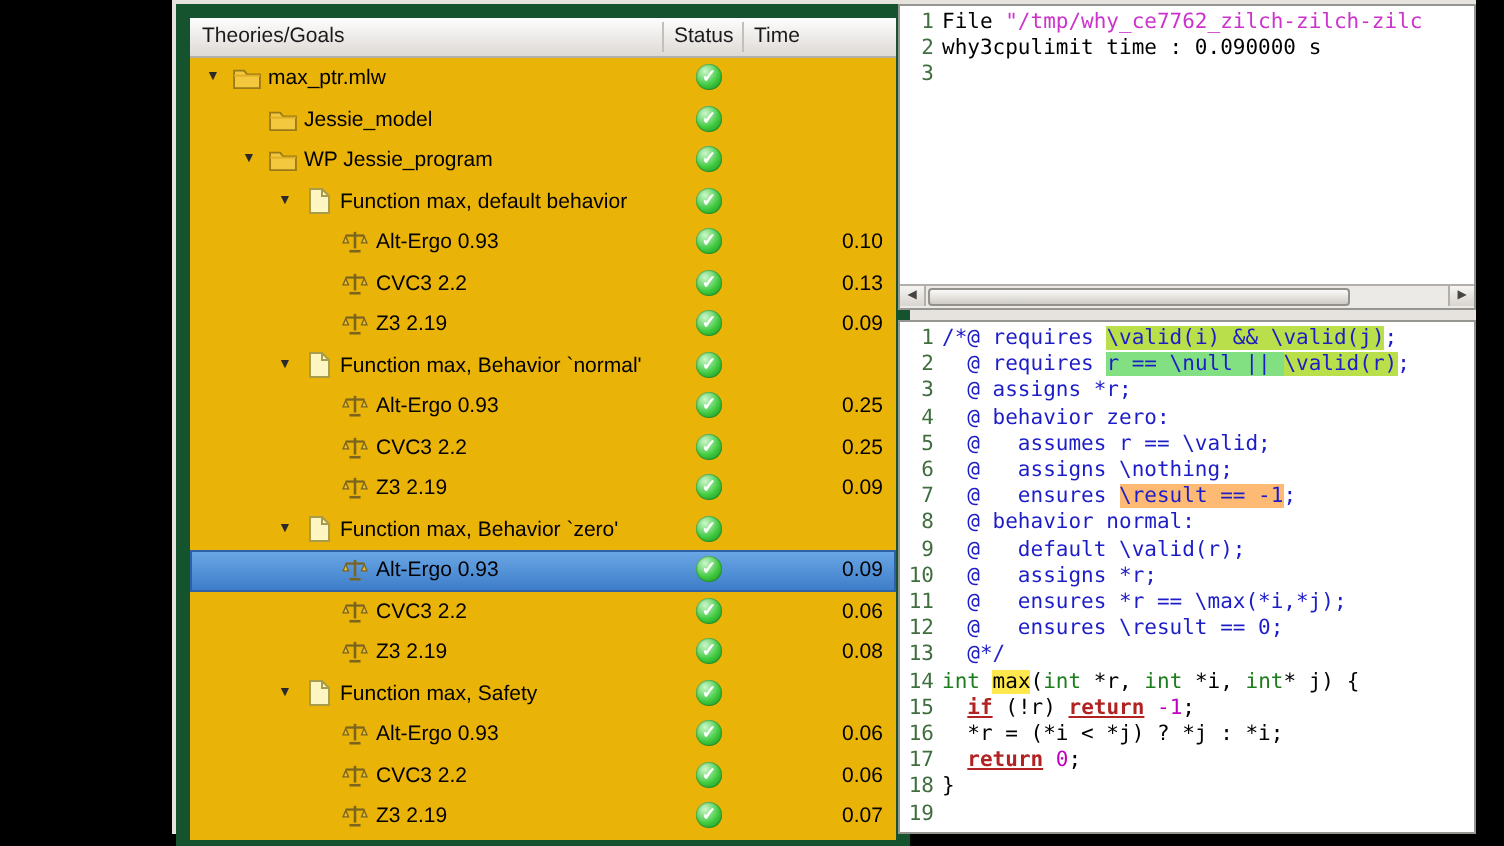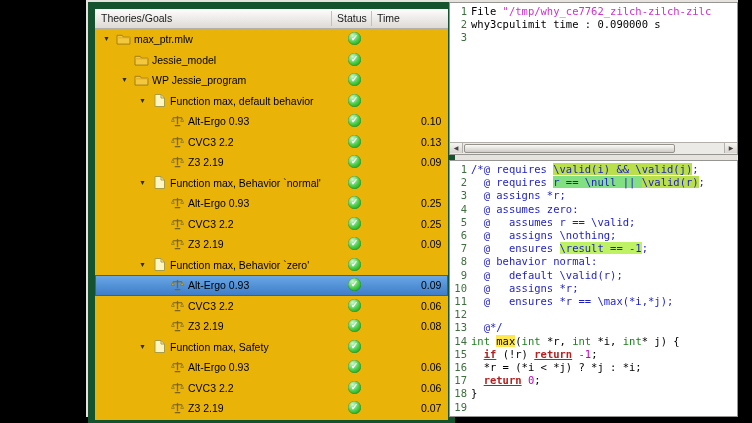--- a/index.html
+++ b/index.html
@@ -39,21 +39,21 @@
   .gutter{flex:none;width:17px;text-align:right;padding-right:4px;color:#3f6f3f;}
   .code-text span{white-space:pre;}
   .plain{color:#000;}
   .ann{color:#1d1dc8;}
   .kwt{color:#1c7d1c;font-weight:normal;}
   .kwc{color:#b22222;font-weight:bold;text-decoration:underline;}
   .num{color:#c000c0;}
   .str{color:#cc33cc;}
   .hl-yg{background:#b9e04a;}
   .hl-g{background:#82df82;}
-  .hl-o{background:#bef264;}
+  .hl-o{background:#fdba74;}
   .hl-y{background:#ffe84d;}
 
   
   .h-scrollbar{position:absolute;left:0;right:0;bottom:0;height:11px;background:#eceae6;
     border-top:1px solid #b3b0ab;display:flex;}
   .sb-btn{flex:none;width:12px;height:10px;font-size:6px;line-height:10px;text-align:center;color:#444;
     background:linear-gradient(#f6f4f1,#d8d5d0);}
   .sb-btn.left{border-right:1px solid #b3b0ab;}
   .sb-btn.right{border-left:1px solid #b3b0ab;}
   .sb-track{flex:1;position:relative;}
@@ -380,29 +380,29 @@
     </div>
   </div>
 
   <div class="h-splitter"></div>
 
   <div class="bottom-panel">
     <div class="code-area">
         <div class="code-line"><span class="gutter">1</span><span class="code-text"><span class="ann">/*@ requires </span><span class="ann hl-yg">\valid(i) &amp;&amp; \valid(j)</span><span class="ann">;</span></span></div>
         <div class="code-line"><span class="gutter">2</span><span class="code-text"><span class="ann">  @ requires </span><span class="ann hl-g">r == \null || </span><span class="ann hl-yg">\valid(r)</span><span class="ann">;</span></span></div>
         <div class="code-line"><span class="gutter">3</span><span class="code-text"><span class="ann">  @ assigns *r;</span></span></div>
-        <div class="code-line"><span class="gutter">4</span><span class="code-text"><span class="ann">  @ assumes zero:</span></span></div>
+        <div class="code-line"><span class="gutter">4</span><span class="code-text"><span class="ann">  @ behavior zero:</span></span></div>
         <div class="code-line"><span class="gutter">5</span><span class="code-text"><span class="ann">  @   assumes r == \valid;</span></span></div>
         <div class="code-line"><span class="gutter">6</span><span class="code-text"><span class="ann">  @   assigns \nothing;</span></span></div>
         <div class="code-line"><span class="gutter">7</span><span class="code-text"><span class="ann">  @   ensures </span><span class="ann hl-o">\result == -1</span><span class="ann">;</span></span></div>
         <div class="code-line"><span class="gutter">8</span><span class="code-text"><span class="ann">  @ behavior normal:</span></span></div>
         <div class="code-line"><span class="gutter">9</span><span class="code-text"><span class="ann">  @   default \valid(r);</span></span></div>
         <div class="code-line"><span class="gutter">10</span><span class="code-text"><span class="ann">  @   assigns *r;</span></span></div>
         <div class="code-line"><span class="gutter">11</span><span class="code-text"><span class="ann">  @   ensures *r == \max(*i,*j);</span></span></div>
-        <div class="code-line"><span class="gutter">12</span></div>
+        <div class="code-line"><span class="gutter">12</span><span class="code-text"><span class="ann">  @   ensures \result == 0;</span></span></div>
         <div class="code-line"><span class="gutter">13</span><span class="code-text"><span class="ann">  @*/</span></span></div>
         <div class="code-line"><span class="gutter">14</span><span class="code-text"><span class="kwt">int</span><span class="plain"> </span><span class="plain hl-y">max</span><span class="plain">(</span><span class="kwt">int</span><span class="plain"> *r, </span><span class="kwt">int</span><span class="plain"> *i, </span><span class="kwt">int</span><span class="plain">* j) {</span></span></div>
         <div class="code-line"><span class="gutter">15</span><span class="code-text"><span class="plain">  </span><span class="kwc">if</span><span class="plain"> (!r) </span><span class="kwc">return</span><span class="plain"> </span><span class="num">-1</span><span class="plain">;</span></span></div>
         <div class="code-line"><span class="gutter">16</span><span class="code-text"><span class="plain">  *r = (*i &lt; *j) ? *j : *i;</span></span></div>
         <div class="code-line"><span class="gutter">17</span><span class="code-text"><span class="plain">  </span><span class="kwc">return</span><span class="plain"> </span><span class="num">0</span><span class="plain">;</span></span></div>
         <div class="code-line"><span class="gutter">18</span><span class="code-text"><span class="plain">}</span></span></div>
         <div class="code-line"><span class="gutter">19</span><span class="code-text"></span></div>
       </div>
   </div>
 

